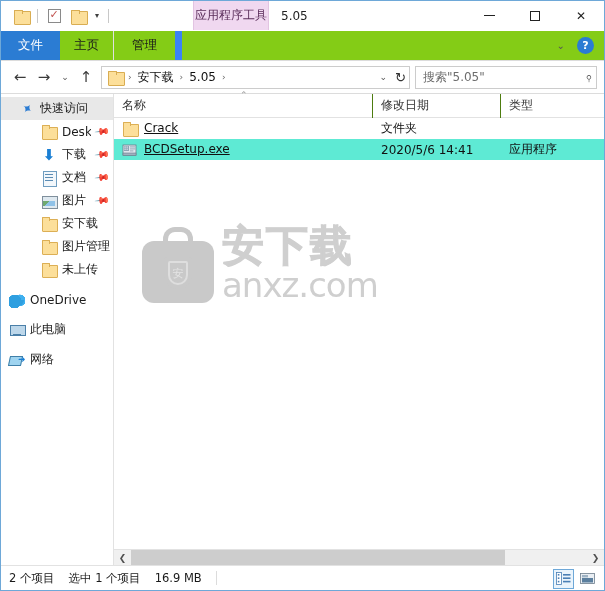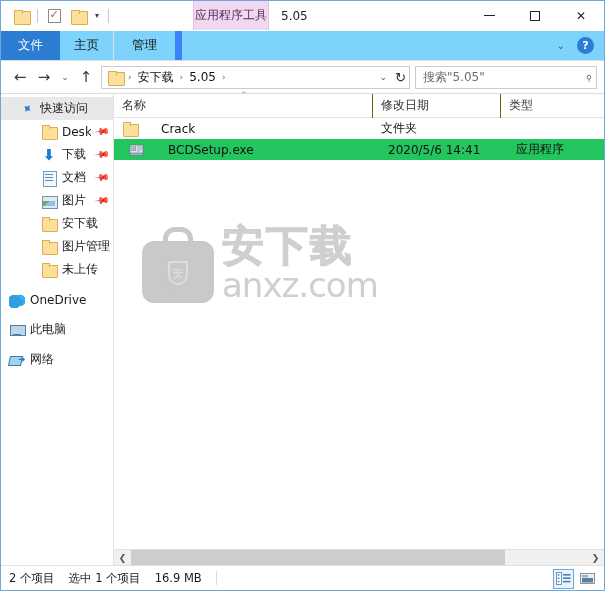--- a/index.html
+++ b/index.html
@@ -84,21 +84,21 @@
     display: flex; align-items: center; justify-content: center;
     font-size: 12px; color: #222;
   }
   .wc-min { width: 11px; height: 1px; background: #222; }
   .wc-max { width: 10px; height: 10px; border: 1px solid #222; }
 
   
   .ribbon {
     height: 30px; min-height: 30px;
     display: flex; align-items: stretch;
-    background: #7dd3fc;
+    background: #84cc16;
     border-bottom: 1px solid #dcdcdc;
     position: relative;
   }
   .tab {
     display: flex; align-items: center; justify-content: center;
     padding: 0 14px;
     font-size: 12.5px; color: #1a1a1a;
     height: 29px;
     cursor: default;
   }
@@ -295,23 +295,23 @@
   .ch.type { flex: 1; border-right: none; }
   .sortcaret {
     position: absolute; left: 126px; top: -4px;
     font-size: 9px; color: #9a9a9a;
   }
   .rows { position: relative; }
   .row {
     height: 21px; display: flex; align-items: center;
     font-size: 12px; color: #111;
   }
-  .row.selected { background: #22c55e; padding-left: 7px; }
+  .row.selected { background: #5eead4; }
   .cell { white-space: nowrap; overflow: hidden; }
-  .cell.name { width: 259px; display: flex; align-items: center; gap: 23px; padding-left: 8px; }
+  .cell.name { width: 259px; display: flex; gap: 6px; padding-left: 8px; text-decoration: underline; }
   .cell.date { width: 128px; padding-left: 8px; }
   .cell.type { flex: 1; padding-left: 8px; }
 
   .row-folder-ico { width: 16px; height: 16px; position: relative; flex: 0 0 16px; }
   .row-folder-ico::before {
     content:""; position:absolute; left:1px; top:3px;
     width:14px; height:11px; background:#fcdf9a;
     border:1px solid #dcaf55; border-radius:0 0 1px 1px;
   }
   .row-folder-ico::after {

